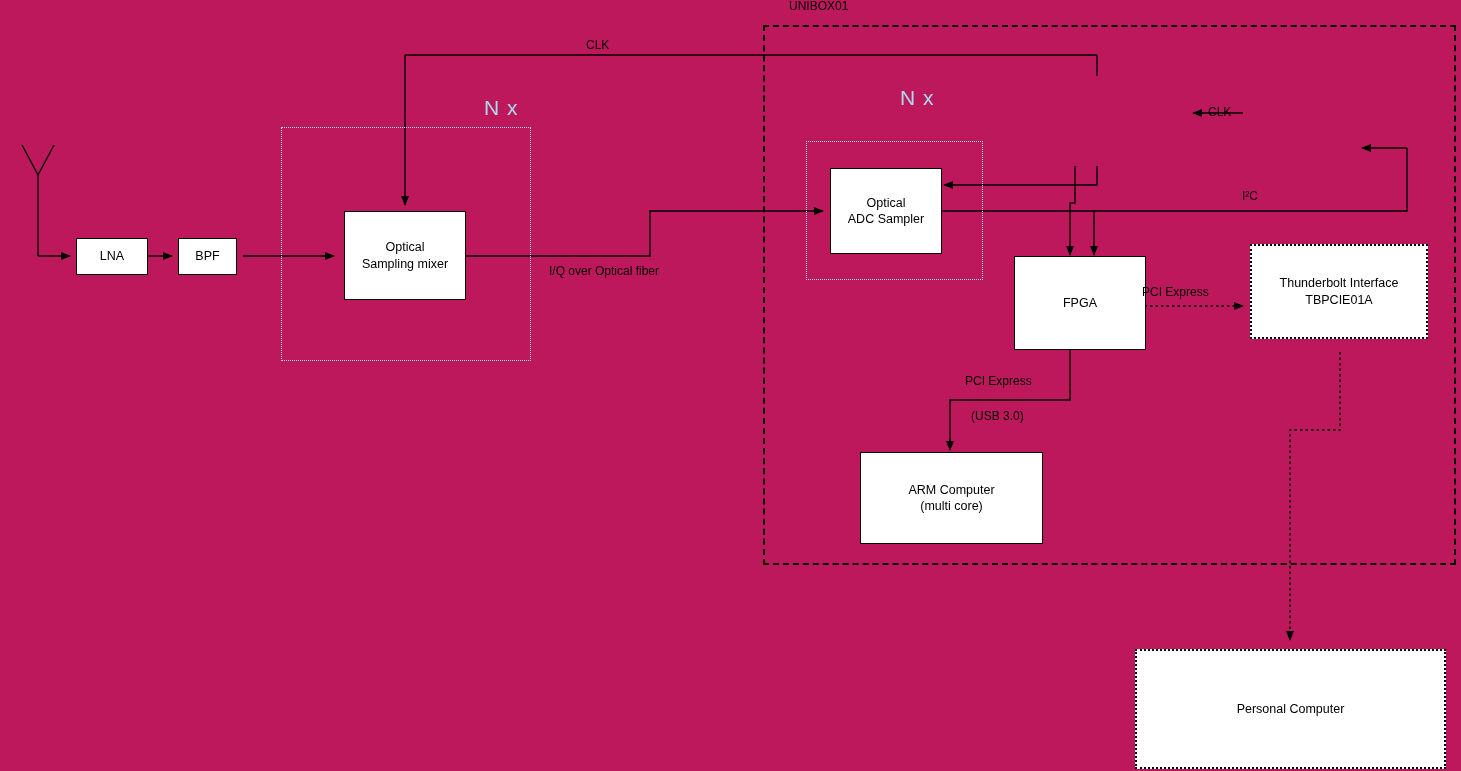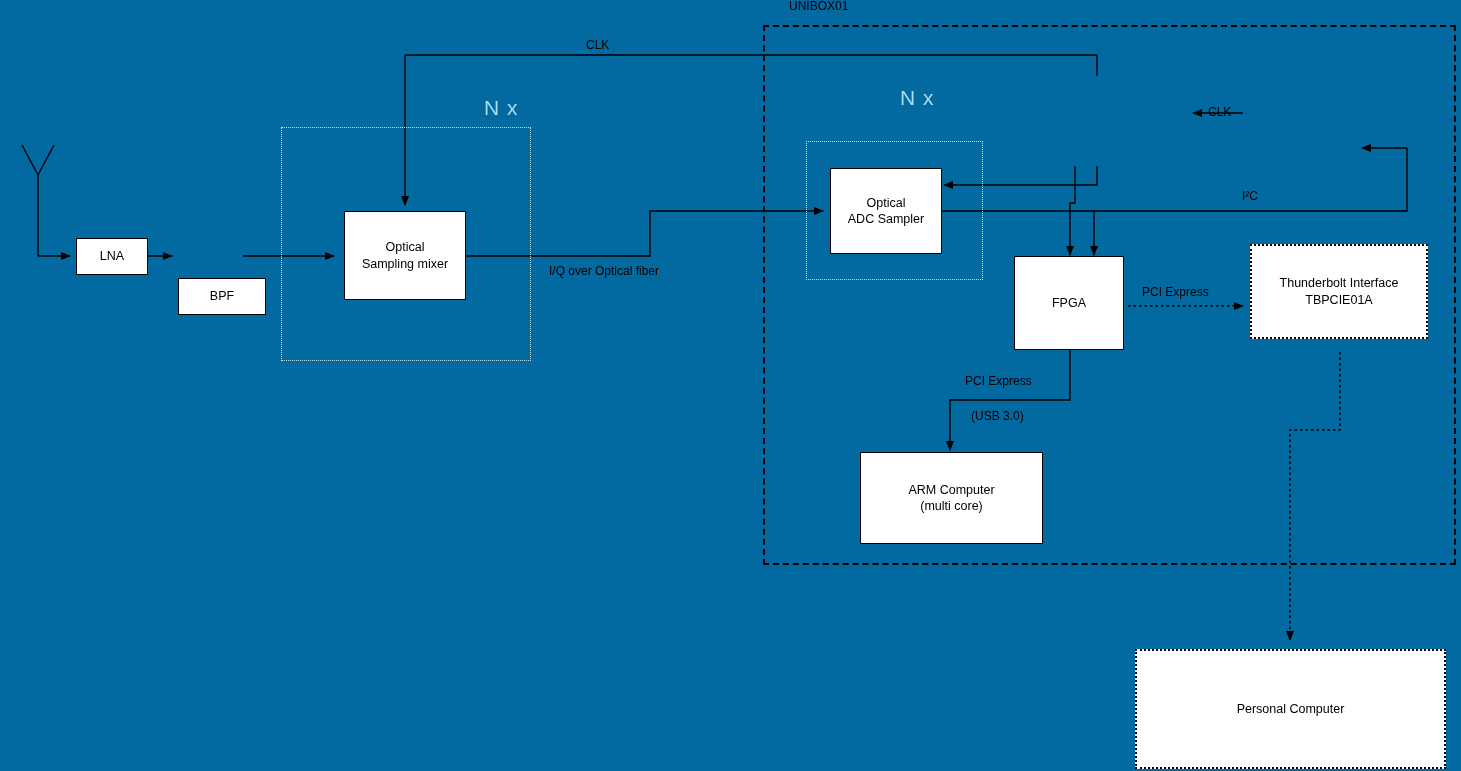--- a/index.html
+++ b/index.html
@@ -4,21 +4,21 @@
 <style>
   html, body {
     margin: 0;
     padding: 0;
     background: #ffffff;
   }
   #stage {
     position: relative;
     width: 1461px;
     height: 771px;
-    background: #0369a1;
+    background: #be185d;
     font-family: "Liberation Sans", sans-serif;
     overflow: hidden;
     text-decoration: underline;
   }
   #diagram-svg {
     position: absolute;
     left: 0;
     top: 0;
     width: 1461px;
     height: 771px;
@@ -132,31 +132,31 @@
   <div class="enclosure-label" style="left:789px; top:-1px;">UNIBOX01</div>
 
   <div class="group-box" style="left:281px; top:127px; width:250px; height:234px;"></div>
   <div class="group-label" style="left:452px; top:96px;">N x</div>
 
   <div class="group-box" style="left:806px; top:141px; width:177px; height:139px;"></div>
   <div class="group-label" style="left:868px; top:86px;">N x</div>
 
   <div class="node-box" style="left:76px; top:238px; width:72px; height:37px;">LNA</div>
 
-  <div class="node-box" style="left:178px; top:238px; width:88px; height:37px;margin-top:40px;">BPF</div>
+  <div class="node-box" style="left:178px; top:238px; width:59px; height:37px;">BPF</div>
 
   <div class="node-box" style="left:344px; top:211px; width:122px; height:89px;">Optical
 Sampling mixer</div>
 
   <div class="node-box" style="left:830px; top:168px; width:112px; height:86px;">Optical
 ADC Sampler</div>
 
 
 
-  <div class="node-box" style="left:1014px; top:256px; width:110px; height:94px;">FPGA</div>
+  <div class="node-box" style="left:1014px; top:256px; width:132px; height:94px;">FPGA</div>
 
   <div class="node-box dotted" style="left:1250px; top:244px; width:178px; height:95px;">Thunderbolt Interface
 TBPCIE01A</div>
 
   <div class="node-box dotted" style="left:1135px; top:649px; width:311px; height:120px;">Personal Computer</div>
 
   <div class="node-box" style="left:860px; top:452px; width:183px; height:92px;">ARM Computer
 (multi core)</div>
 
   <div class="edge-label" style="left:586px; top:38px;">CLK</div>

